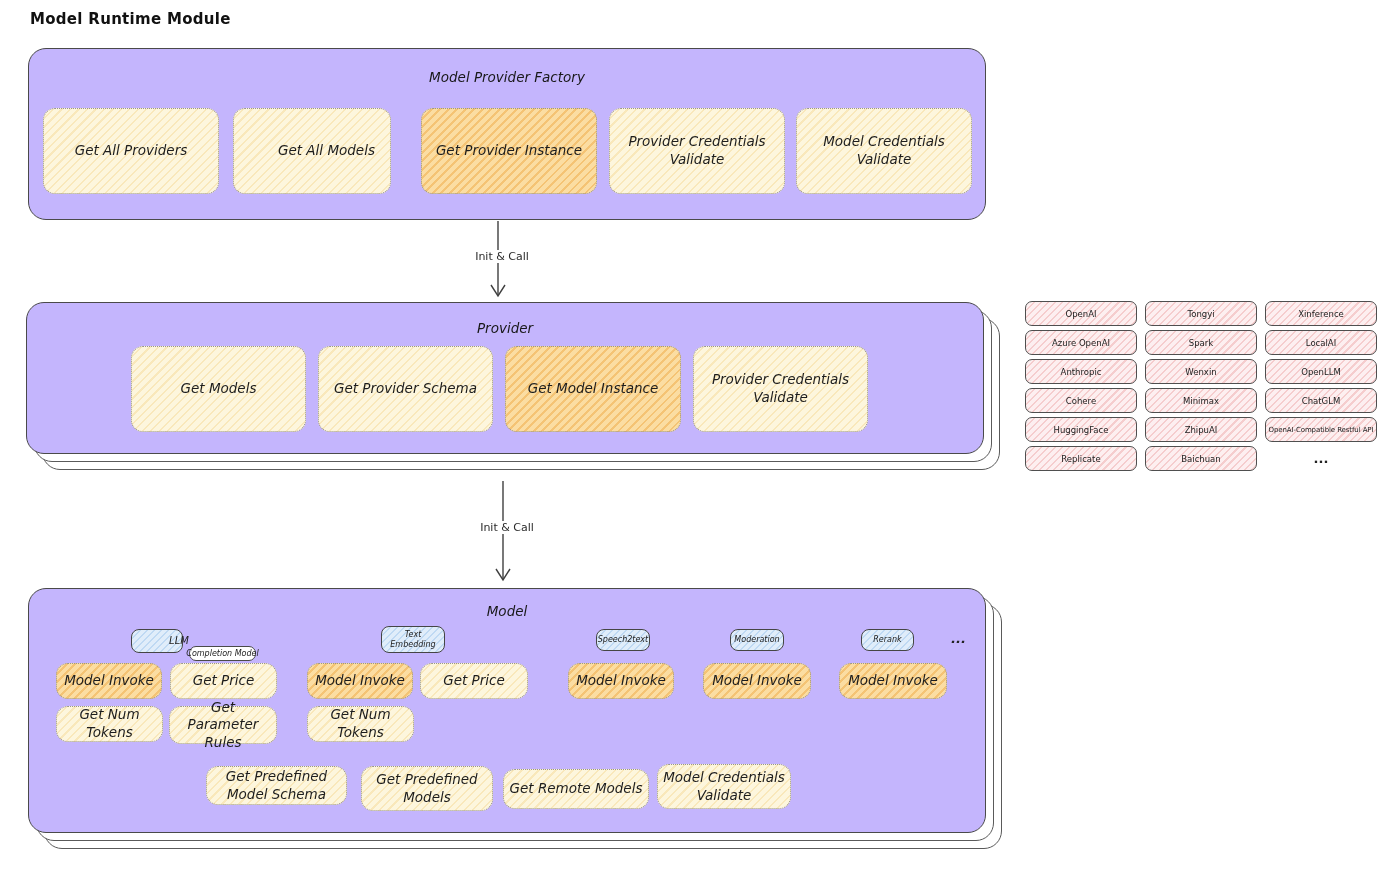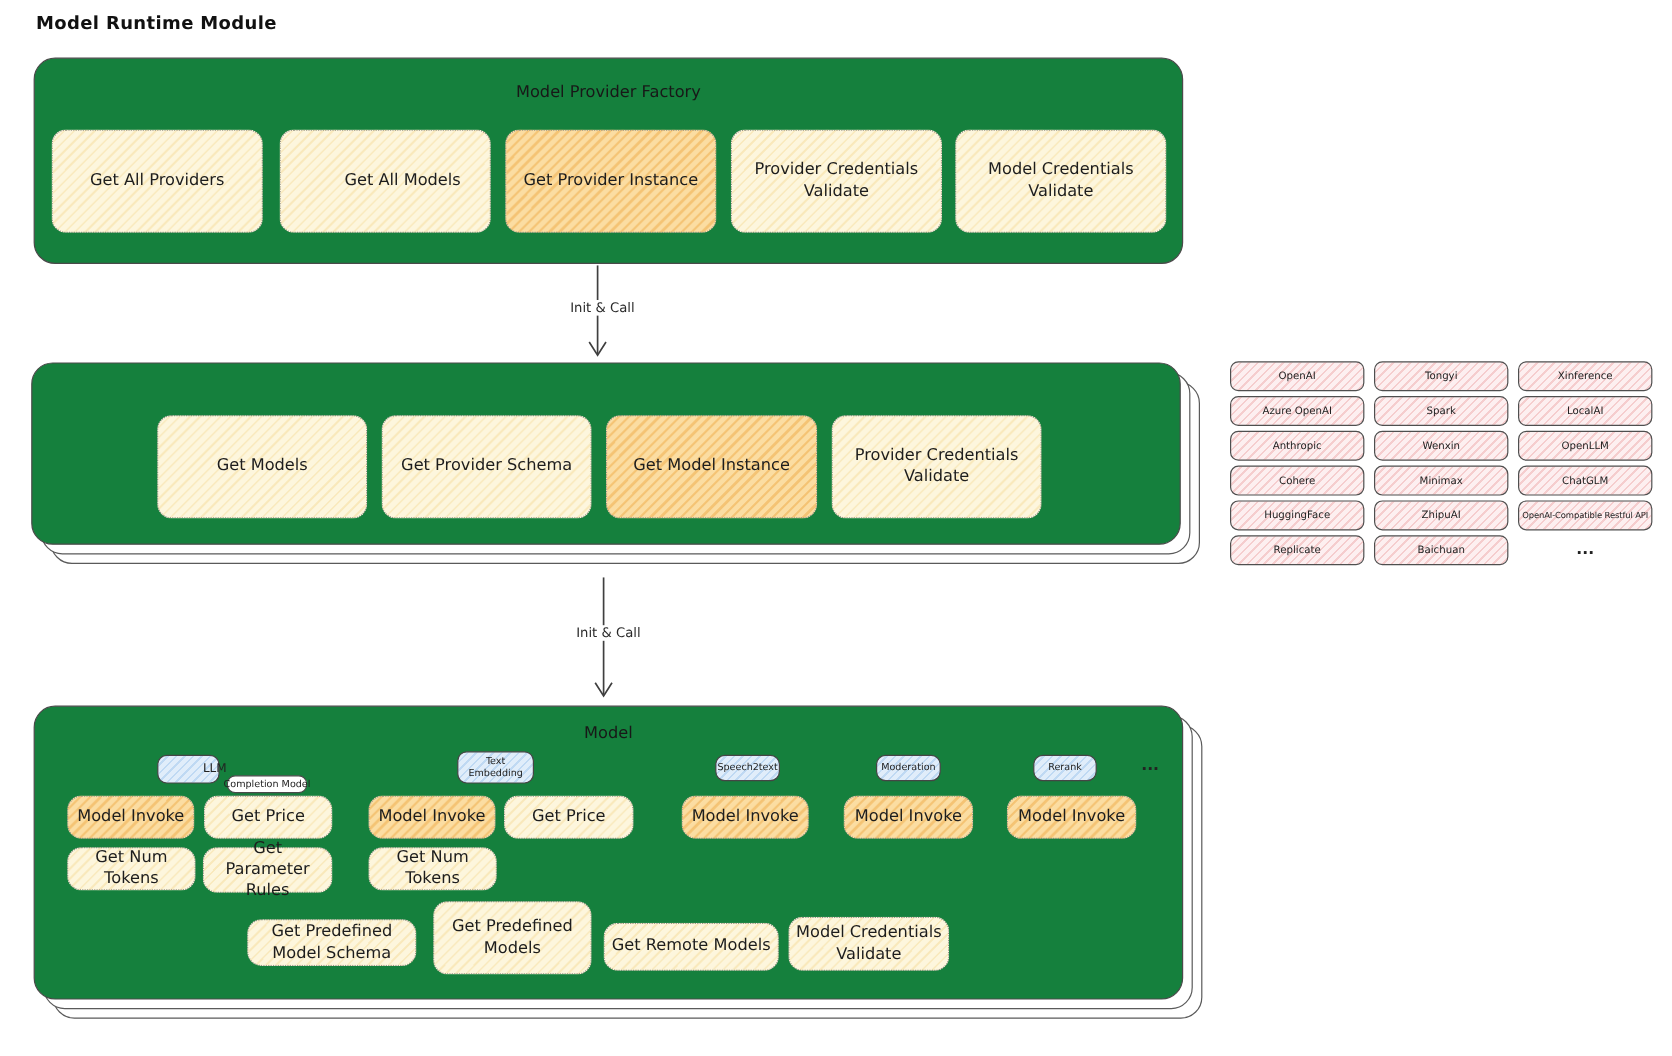--- a/index.html
+++ b/index.html
@@ -5,22 +5,22 @@
   html,body{margin:0;padding:0;background:#ffffff;}
   .canvas{
     position:relative;width:1393px;height:880px;background:#ffffff;overflow:hidden;
     font-family:"DejaVu Sans",sans-serif;color:#1c1c1c;
   }
   .page-title{
     position:absolute;left:30px;top:10px;font-size:15px;font-weight:bold;
     letter-spacing:.3px;color:#111;
   }
   .big-box{
-    position:absolute;background:#15803d;border:1.5px solid #4a4a4a;border-radius:18px;
-    box-sizing:border-box;z-index:3;
+    position:absolute;background:#c4b5fd;border:1.5px solid #4a4a4a;border-radius:18px;
+    box-sizing:border-box;z-index:3;font-style:italic;
   }
   .layer{
     position:absolute;background:#fff;border:1.4px solid #5a5a5a;border-radius:18px;
     box-sizing:border-box;
   }
   .z1{z-index:2}.z0{z-index:1}
   .box-title{
     position:absolute;left:0;right:0;text-align:center;font-size:13.5px;color:#181818;
   }
   .btn{
@@ -76,35 +76,36 @@
 </head>
 <body>
 
 <div class="canvas">
 
   <div class="page-title">Model Runtime Module</div>
 
   <div class="big-box" style="left:28px;top:48px;width:958px;height:172px;">
     <div class="box-title" style="top:20px;">Model Provider Factory</div>
     <div class="btn hatch-cream" style="left:14px;top:59px;width:176px;height:86px;">Get All Providers</div>
-    <div class="btn hatch-cream" style="left:204px;top:59px;width:176px;height:86px;padding-left:33px;">Get All Models</div>
+    <div class="btn hatch-cream" style="left:204px;top:59px;width:158px;height:86px;padding-left:33px;">Get All Models</div>
     <div class="btn hatch-orange" style="left:392px;top:59px;width:176px;height:86px;">Get Provider Instance</div>
     <div class="btn hatch-cream" style="left:580px;top:59px;width:176px;height:86px;">Provider Credentials Validate</div>
     <div class="btn hatch-cream" style="left:767px;top:59px;width:176px;height:86px;">Model Credentials Validate</div>
   </div>
 
   <svg class="arrow" style="left:483px;top:221px;" width="30" height="78" viewBox="0 0 30 78">
     <line x1="15" y1="0" x2="15" y2="74" stroke="#3f3f3f" stroke-width="1.4"></line>
     <polyline points="8,64 15,75 22,64" fill="none" stroke="#3f3f3f" stroke-width="1.4"></polyline>
   </svg>
   <div class="arrow-label" style="left:458px;top:250px;width:80px;">Init &amp; Call</div>
 
   <div class="layer z0" style="left:42px;top:318px;width:958px;height:152px;"></div>
   <div class="layer z1" style="left:34px;top:310px;width:958px;height:152px;"></div>
   <div class="big-box" style="left:26px;top:302px;width:958px;height:152px;">
+    <div class="box-title" style="top:17px;">Provider</div>
     <div class="btn hatch-cream" style="left:104px;top:43px;width:175px;height:86px;">Get Models</div>
     <div class="btn hatch-cream" style="left:291px;top:43px;width:175px;height:86px;">Get Provider Schema</div>
     <div class="btn hatch-orange" style="left:478px;top:43px;width:176px;height:86px;">Get Model Instance</div>
     <div class="btn hatch-cream" style="left:666px;top:43px;width:175px;height:86px;">Provider Credentials Validate</div>
   </div>
 
   <div class="providers-grid">
     <div class="ppill">OpenAI</div>
     <div class="ppill">Tongyi</div>
     <div class="ppill">Xinference</div>
@@ -151,18 +152,18 @@
     <div class="btn hatch-cream" style="left:391px;top:74px;width:108px;height:36px;">Get Price</div>
     <div class="btn hatch-orange" style="left:539px;top:74px;width:106px;height:36px;">Model Invoke</div>
     <div class="btn hatch-orange" style="left:674px;top:74px;width:108px;height:36px;">Model Invoke</div>
     <div class="btn hatch-orange" style="left:810px;top:74px;width:108px;height:36px;">Model Invoke</div>
 
     <div class="btn hatch-cream" style="left:27px;top:117px;width:107px;height:36px;">Get Num Tokens</div>
     <div class="btn hatch-cream" style="left:140px;top:117px;width:108px;height:38px;">Get Parameter Rules</div>
     <div class="btn hatch-cream" style="left:278px;top:117px;width:107px;height:36px;">Get Num Tokens</div>
 
     <div class="btn hatch-cream" style="left:177px;top:177px;width:141px;height:39px;">Get Predefined Model Schema</div>
-    <div class="btn hatch-cream" style="left:332px;top:162px;width:132px;height:61px;">Get Predefined Models</div>
+    <div class="btn hatch-cream" style="left:332px;top:177px;width:132px;height:45px;">Get Predefined Models</div>
     <div class="btn hatch-cream" style="left:474px;top:180px;width:146px;height:40px;">Get Remote Models</div>
     <div class="btn hatch-cream" style="left:628px;top:175px;width:134px;height:45px;">Model Credentials Validate</div>
   </div>
 
 </div>
 
 </body></html>

